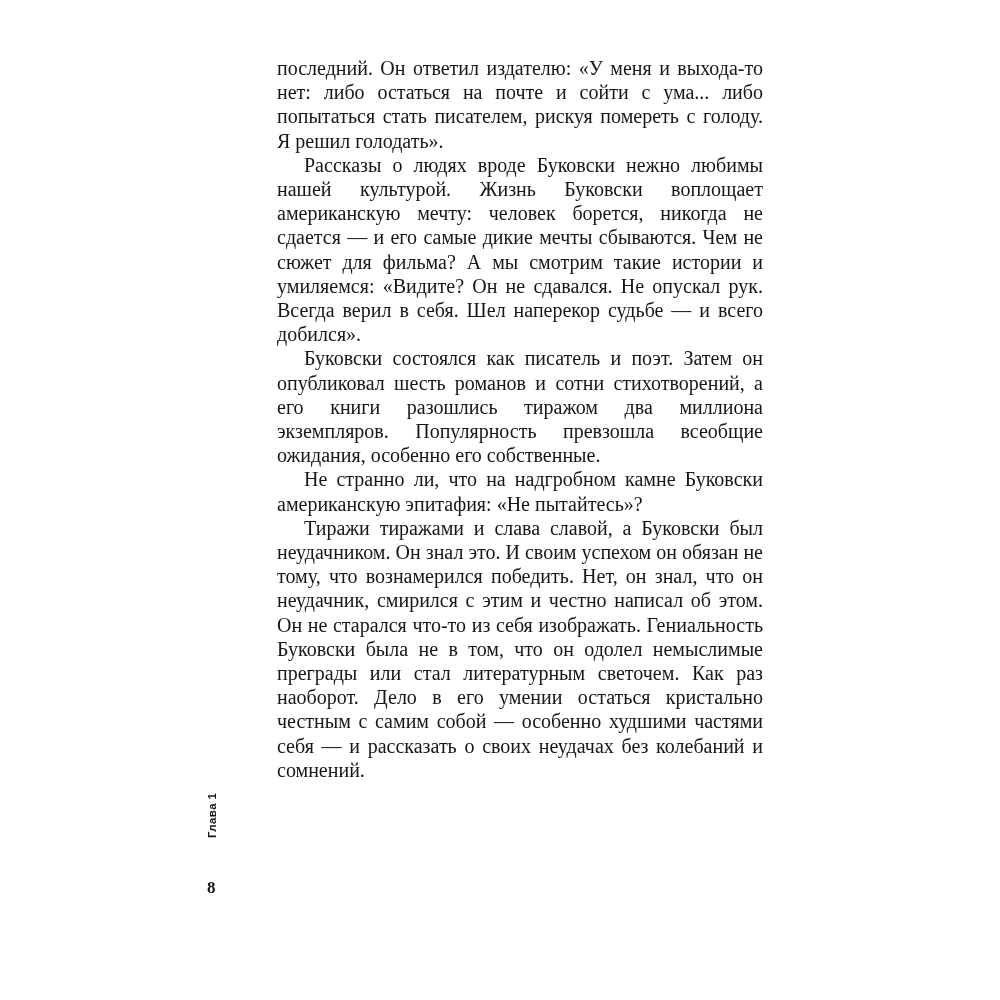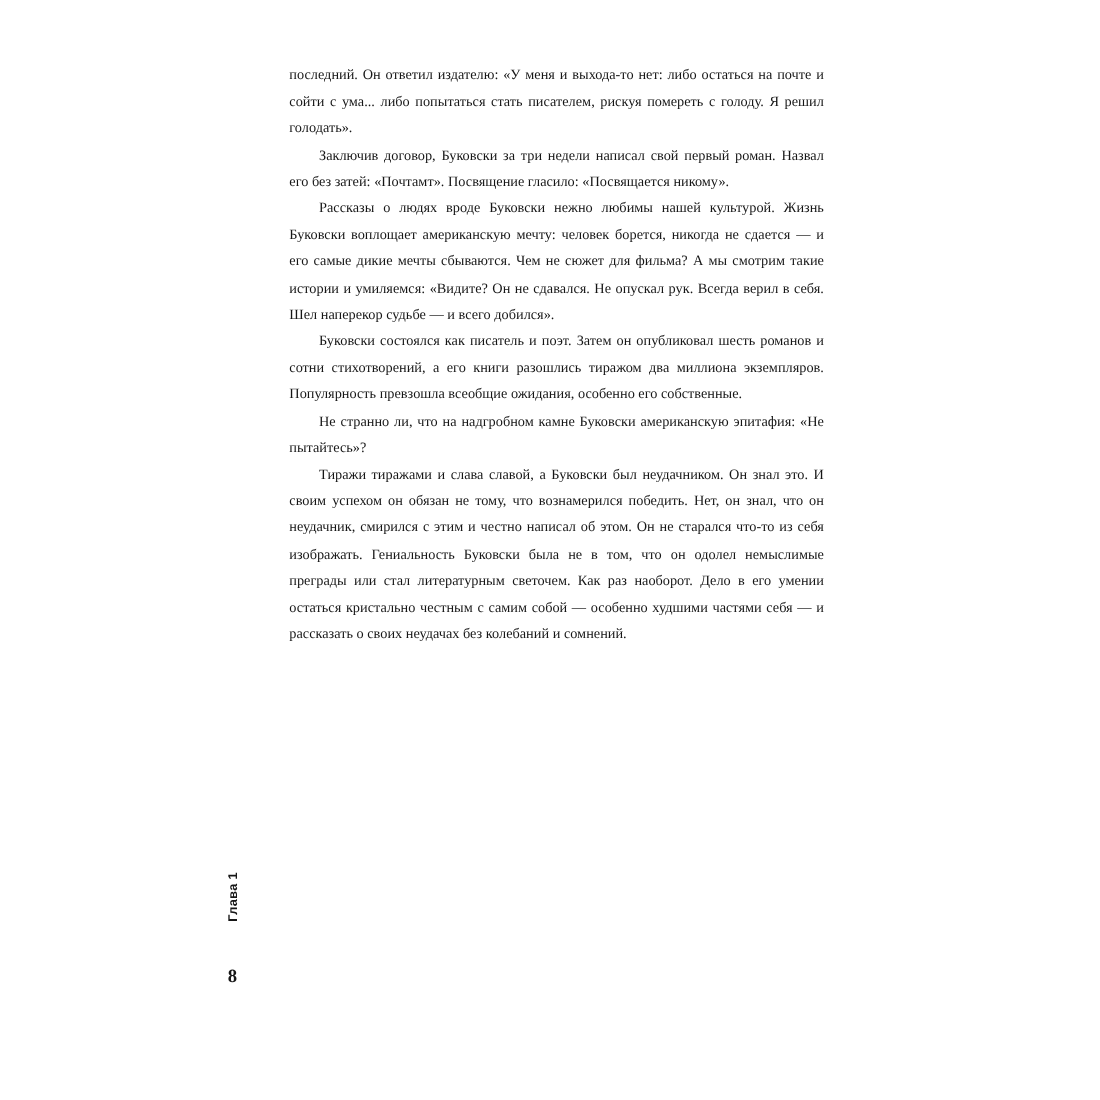--- a/index.html
+++ b/index.html
@@ -9,25 +9,25 @@
   }
   .book-page {
     position: relative;
     width: 1000px;
     height: 1000px;
     background: #ffffff;
     overflow: hidden;
   }
   .text-column {
     position: absolute;
-    left: 263px;
+    left: 277px;
     top: 56px;
     width: 486px;
     font-family: "Liberation Serif", "DejaVu Serif", serif;
-    font-size: 13px;
+    font-size: 20px;
     line-height: 24.2px;
     color: #161616;
     text-align: justify;
     hyphens: auto;
     -webkit-hyphens: auto;
   }
   .text-column p {
     margin: 0;
     padding: 0;
     text-indent: 27px;
@@ -62,20 +62,19 @@
 <body>
 
 <div class="book-page">
 
   <div class="chapter-label">Глава 1</div>
 
   <div class="page-number">8</div>
 
   <div class="text-column">
     <p class="first">последний. Он ответил издателю: «У меня и выхода-то нет: либо остаться на почте и сойти с ума... либо попытаться стать писателем, рискуя помереть с голоду. Я решил голодать».</p>
-    <p>Заключив договор, Буковски за три недели написал свой первый роман. Назвал его без затей: «Почтамт». Посвящение гласило: «Посвящается никому».</p>
     <p>Рассказы о людях вроде Буковски нежно любимы нашей культурой. Жизнь Буковски воплощает американскую мечту: человек борется, никогда не сдается — и его самые дикие мечты сбываются. Чем не сюжет для фильма? А мы смотрим такие истории и умиляемся: «Видите? Он не сдавался. Не опускал рук. Всегда верил в себя. Шел наперекор судьбе — и всего добился».</p>
     <p>Буковски состоялся как писатель и поэт. Затем он опубликовал шесть романов и сотни стихотворений, а его книги разошлись тиражом два миллиона экземпляров. Популярность превзошла всеобщие ожидания, особенно его собственные.</p>
     <p>Не странно ли, что на надгробном камне Буковски американскую эпитафия: «Не пытайтесь»?</p>
     <p>Тиражи тиражами и слава славой, а Буковски был неудачником. Он знал это. И своим успехом он обязан не тому, что вознамерился победить. Нет, он знал, что он неудачник, смирился с этим и честно написал об этом. Он не старался что-то из себя изображать. Гениальность Буковски была не в том, что он одолел немыслимые преграды или стал литературным светочем. Как раз наоборот. Дело в его умении остаться кристально честным с самим собой — особенно худшими частями себя — и рассказать о своих неудачах без колебаний и сомнений.</p>
   </div>
 
 </div>
 
 </body></html>

